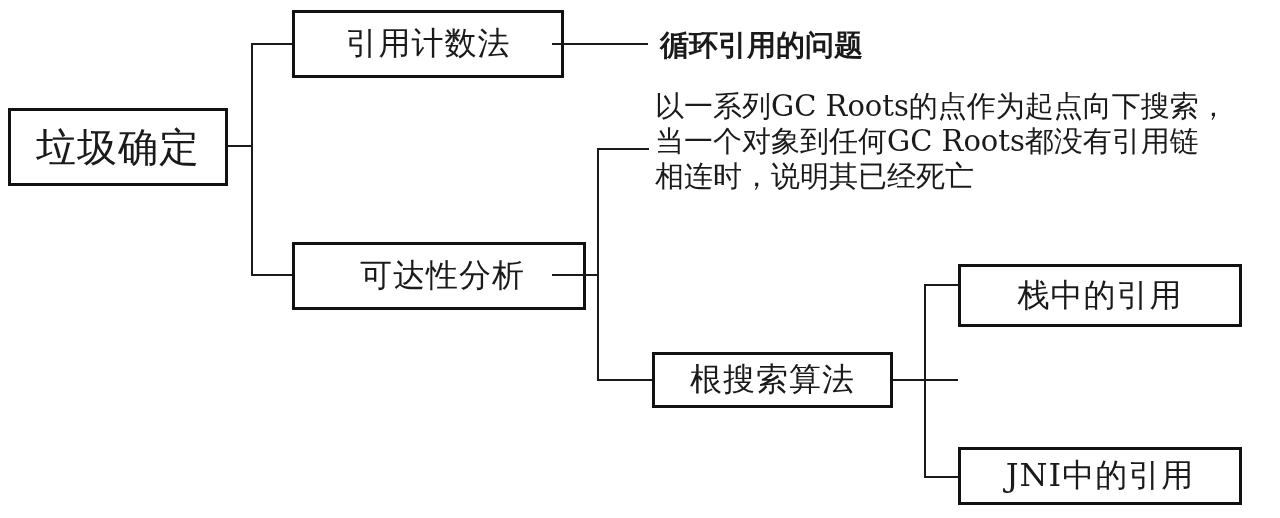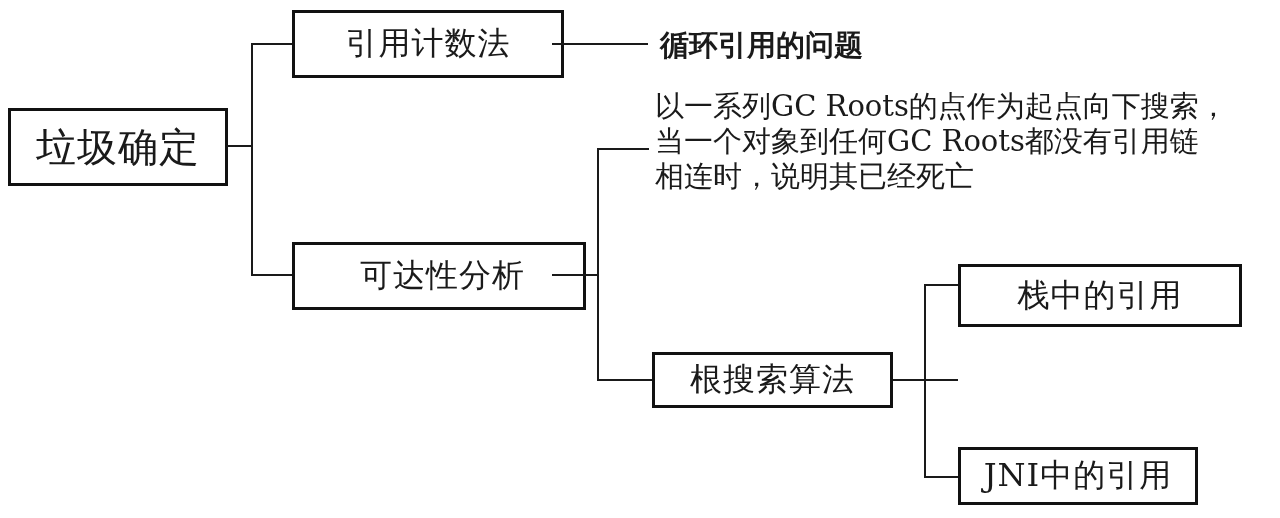--- a/index.html
+++ b/index.html
@@ -49,21 +49,21 @@
 
   <div class="node" style="left:292px; top:10px; width:272px; height:68px;">引用计数法</div>
 
   <div class="node" style="left:292px; top:242px; width:294px; height:68px;padding-left:7px;">可达性分析</div>
 
   <div class="node" style="left:652px; top:352px; width:241px; height:56px;">根搜索算法</div>
 
   <div class="node" style="left:958px; top:264px; width:284px; height:63px;">栈中的引用</div>
 
 
-  <div class="node" style="left:958px; top:447px; width:240px; height:58px;">JNI中的引用</div>
+  <div class="node" style="left:958px; top:447px; width:284px; height:58px;">JNI中的引用</div>
 
   <div class="annotation" style="left:660px; top:28px;font-weight:bold;">循环引用的问题</div>
 
   <div class="annotation" style="left:655px; top:89px;">
     <div>以一系列GC Roots的点作为起点向下搜索，</div>
     <div>当一个对象到任何GC Roots都没有引用链</div>
     <div>相连时，说明其已经死亡</div>
   </div>
 
   <div class="ln" style="left:227px; top:145px; width:25px; height:2px;"></div>

